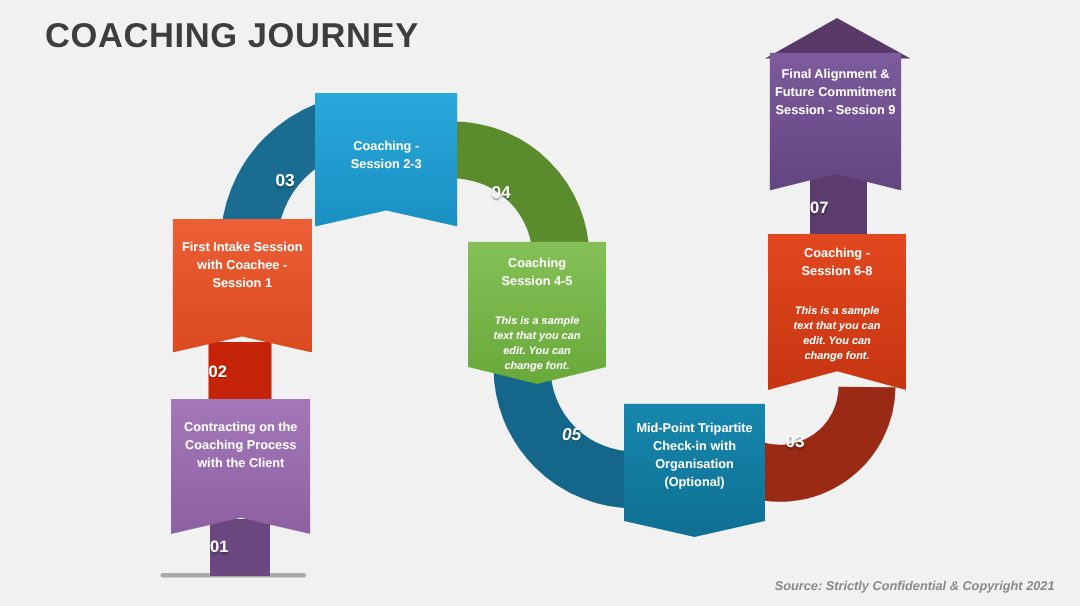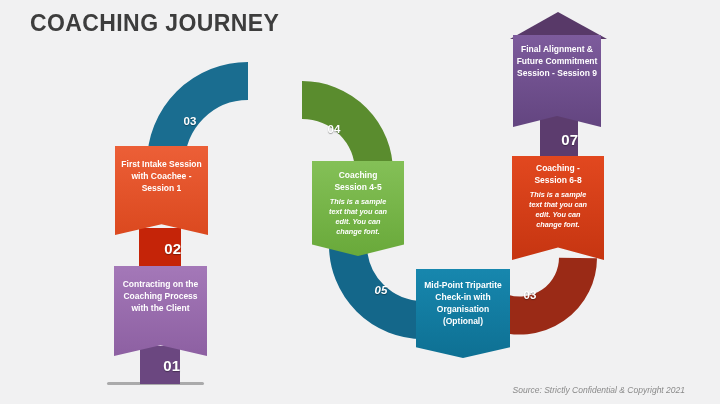--- a/index.html
+++ b/index.html
@@ -27,41 +27,41 @@
     width: 97px; height: 3px;
     background: #aaaaab;
     border-radius: 2px;
     z-index: 0;
   }
   .tab {
     position: absolute;
     z-index: 2;
     display: flex;
     align-items: center;
-    justify-content: flex-end;
+    justify-content: flex-start;
     color: #fff;
-    font-size: 15px;
+    font-size: 11px;
     font-weight: 700;
     text-shadow: 0 1px 1px rgba(0,0,0,.35);
   }
   .tab-01 { left: 140px; top: 346px; width: 40px; height: 38px; background: #6b4780; }
   .tab-02 { left: 139px; top: 228px; width: 42px; height: 40px; background: #c52408; }
   .tab-07 { left: 540px; top: 116px; width: 38px; height: 46px; background: #5c3c6e; }
   .banner {
     position: absolute;
     z-index: 3;
     color: #ffffff;
     text-align: center;
     font-size: 8.5px;
     font-weight: 700;
     line-height: 1.4;
     filter: drop-shadow(0 2px 2px rgba(0,0,0,.22));
   }
   .banner .sample {
-    margin-top: 3px;
+    margin-top: 15px;
     font-size: 7.3px;
     font-style: italic;
     font-weight: 600;
     line-height: 1.4;
   }
   .tail-up   { clip-path: polygon(0 0, 100% 0, 100% 100%, 50% 88%, 0 100%); }
   .tail-down { clip-path: polygon(0 0, 100% 0, 100% 88%, 50% 100%, 0 88%); }
   .banner-contracting {
     left: 114px; top: 266px; width: 93px; height: 90px;
     background: linear-gradient(180deg, #a478b8, #8d60a2);
@@ -106,24 +106,24 @@
     font-size: 11.5px;
     font-weight: 700;
     text-shadow: 0 1px 1px rgba(0,0,0,.35);
   }
   .num-03 { left: 177px; top: 115px; }
   .num-04 { left: 321px; top: 123px; }
   .num-05 { left: 368px; top: 284px; font-style: italic; }
   .num-06 { left: 517px; top: 289px; }
   .source {
     position: absolute;
-    right: 35px; top: 385px;
+    right: 17px; top: 385px;
     font-size: 8.5px;
     font-style: italic;
-    font-weight: 400;
+    font-weight: 700;
     color: #8a8a8a;
     margin-left: 12px;
   }
 </style>
 </head>
 <body>
 
 <div class="slide">
 
   <div class="title">COACHING JOURNEY</div>
@@ -149,20 +149,23 @@
   </div>
 
   <div class="banner banner-contracting tail-up">
     <div>Contracting on the Coaching Process with the Client</div>
   </div>
 
   <div class="banner banner-first-intake tail-up">
     <div>First Intake Session with Coachee - Session 1</div>
   </div>
 
+  <div class="banner banner-s23 tail-up">
+    <div>Coaching - Session 2-3</div>
+  </div>
 
   <div class="banner banner-s45 tail-down">
     <div>Coaching Session 4-5</div>
     <div class="sample">This is a sample text that you can edit. You can change font.</div>
   </div>
 
   <div class="banner banner-mid tail-down">
     <div>Mid-Point Tripartite Check-in with Organisation (Optional)</div>
   </div>
 

